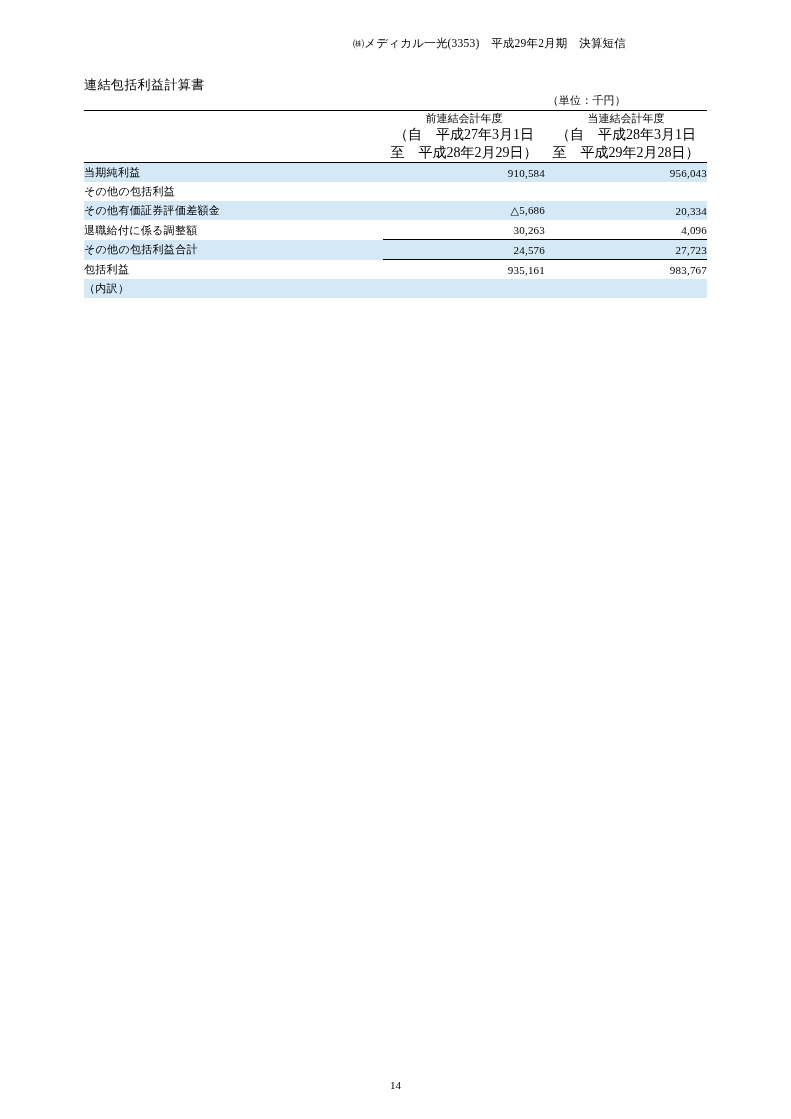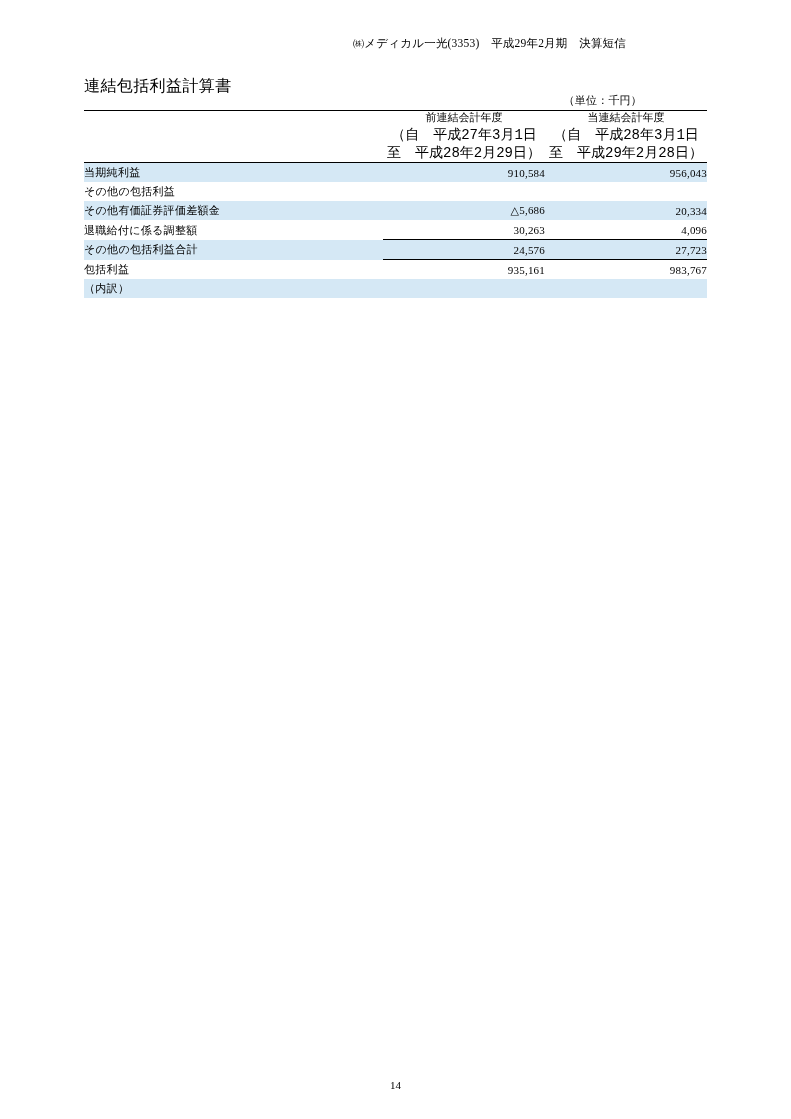--- a/index.html
+++ b/index.html
@@ -26,28 +26,28 @@
     top: 36px;
     right: 84px;
     font-size: 11.5px;
     letter-spacing: 0.2px;
     white-space: nowrap;
   }
   .section-title {
     position: absolute;
     top: 76px;
     left: 84px;
-    font-size: 16px;
+    font-size: 13px;
     letter-spacing: 0.4px;
     text-align: right;
   }
   .unit-note {
     position: absolute;
     top: 93px;
-    right: 68px;
+    right: 84px;
     font-size: 11px;
     letter-spacing: 0.2px;
   }
   table.stmt {
     position: absolute;
     top: 110px;
     left: 84px;
     width: 623px;
     border-collapse: collapse;
     font-size: 11px;
@@ -66,21 +66,20 @@
     border-bottom: 1px solid #000;
     height: 46px;
   }
   .hdr-period {
     border-top: 1px solid #000;
     border-bottom: 1px solid #000;
     height: 46px;
     text-align: center;
     line-height: 1.32;
     padding: 2px 0 3px 0;
-    font-family: Liberation Mono, monospace;
   }
   .hdr-period .ptitle {
     display: block;
     font-size: 11px;
   }
   .hdr-period .pdate {
     display: block;
     font-size: 14px;
     white-space: nowrap;
   }

